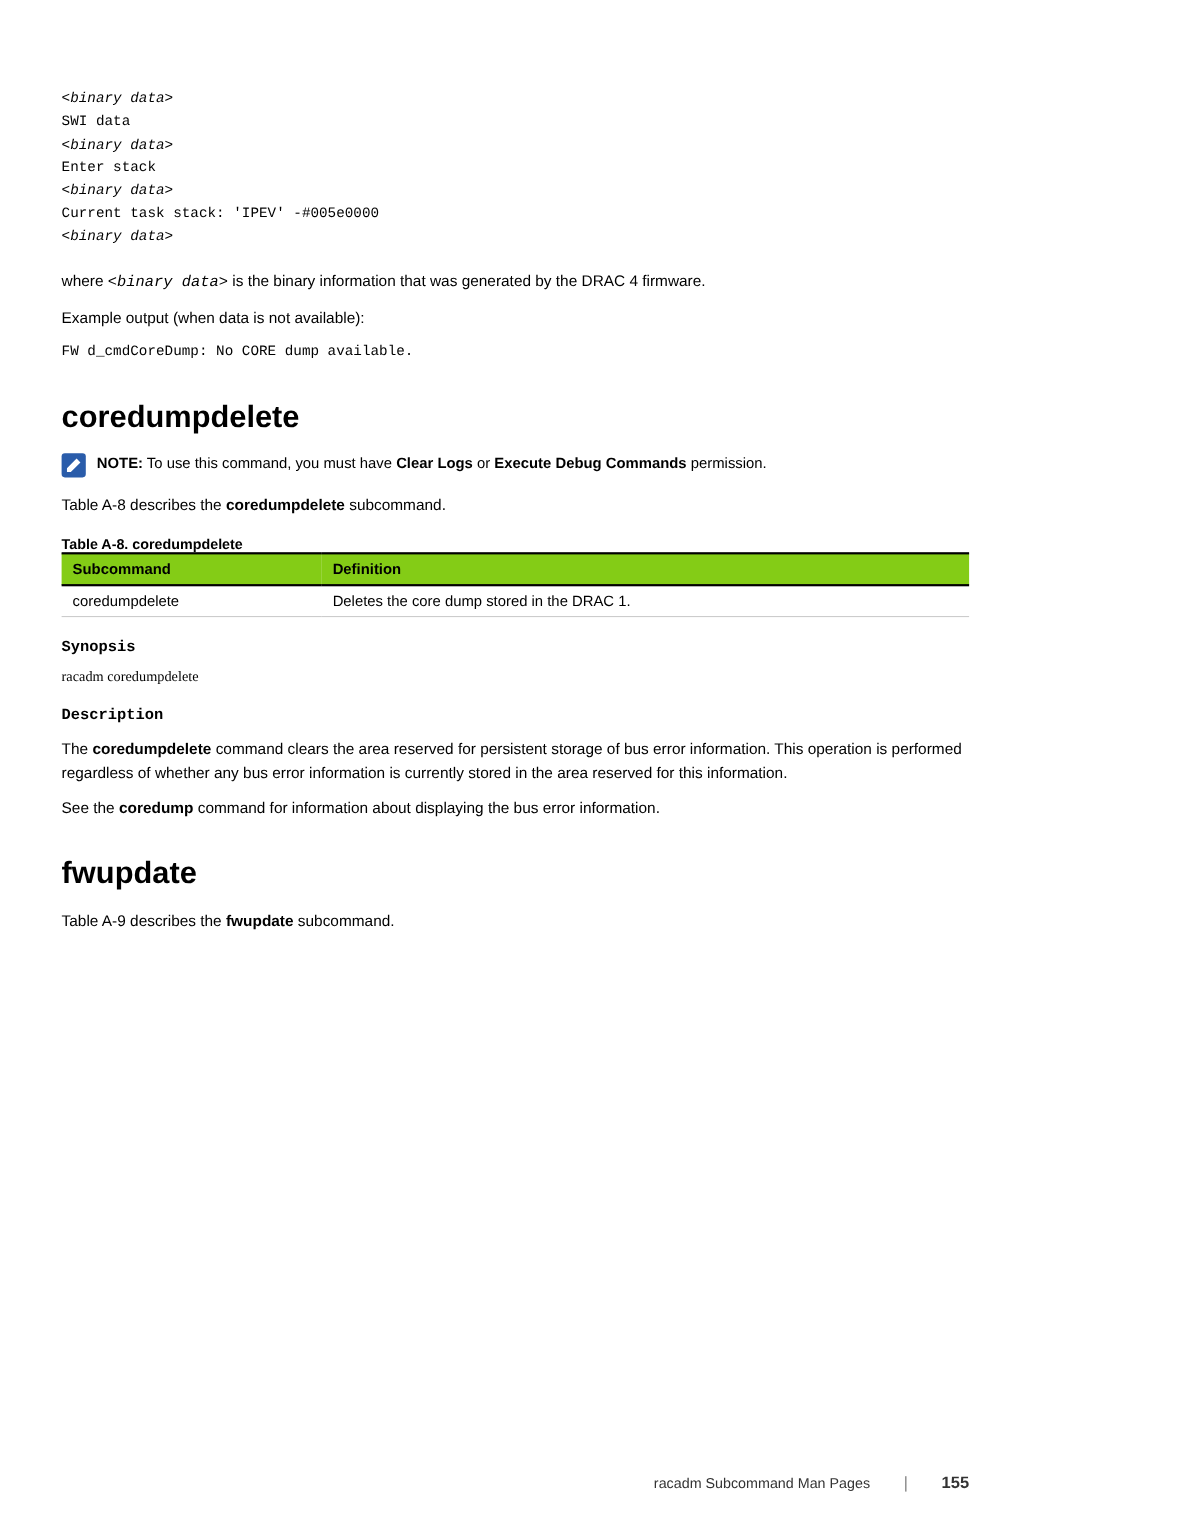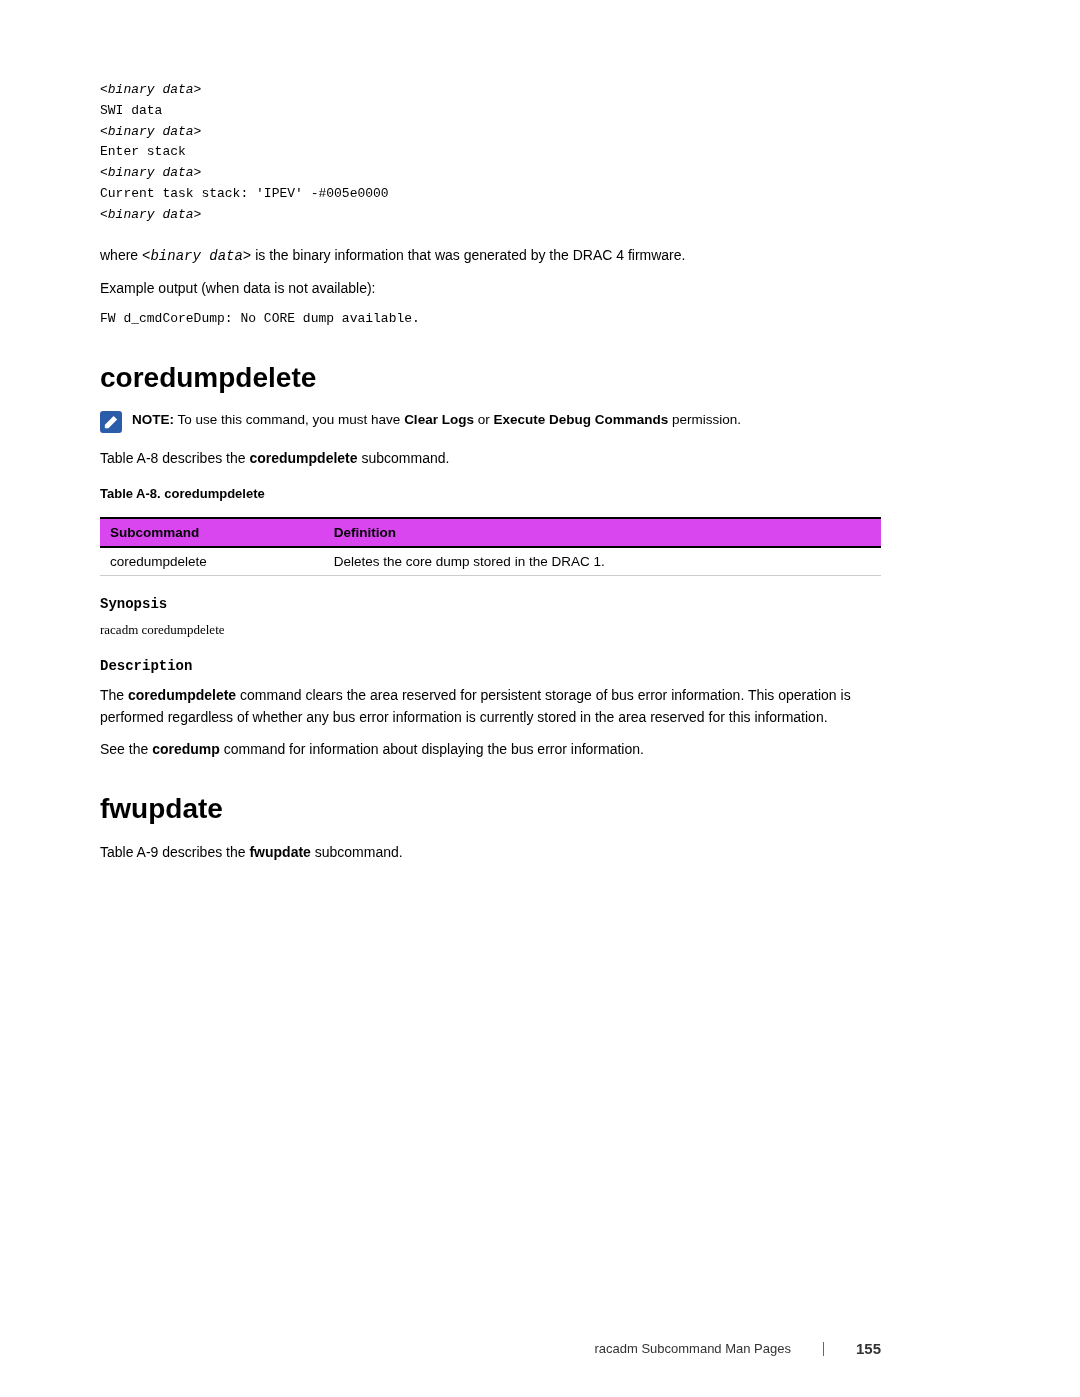--- a/index.html
+++ b/index.html
@@ -14,21 +14,21 @@
       font-size: 14px;
       color: #000000;
       width: 1080px;
       min-height: 1397px;
       position: relative;
     }
 
     .page {
       width: 981px;
       min-height: 1397px;
-      padding: 60px 100px 80px 100px;
+      padding: 60px 100px 80px 56px;
       position: relative;
     }
 
     .code-block {
       font-family: 'Courier New', Courier, monospace;
       font-size: 13px;
       line-height: 1.6;
       margin-bottom: 16px;
     }
 
@@ -91,42 +91,42 @@
     }
 
     .note-text .bold {
       font-weight: bold;
     }
 
     .table-caption {
       font-family: Arial, Helvetica, sans-serif;
       font-size: 13px;
       font-weight: bold;
-      margin-bottom: 16px;
+      margin-bottom: 0px;
       margin-top: 16px;
     }
 
     .data-table {
       width: 100%;
       border-collapse: collapse;
       margin-bottom: 20px;
       font-family: Arial, Helvetica, sans-serif;
       font-size: 13.5px;
     }
 
     .data-table thead tr {
       border-top: 2px solid #000;
       border-bottom: 2px solid #000;
     }
 
     .data-table th {
       text-align: left;
       padding: 6px 10px;
       font-weight: bold;
-      background: #d946ef;
+      background: #84cc16;
     }
 
     .data-table td {
       padding: 6px 10px;
       border-bottom: 1px solid #cccccc;
     }
 
     .data-table tbody tr:first-child td {
       border-top: 1px solid #999;
     }

